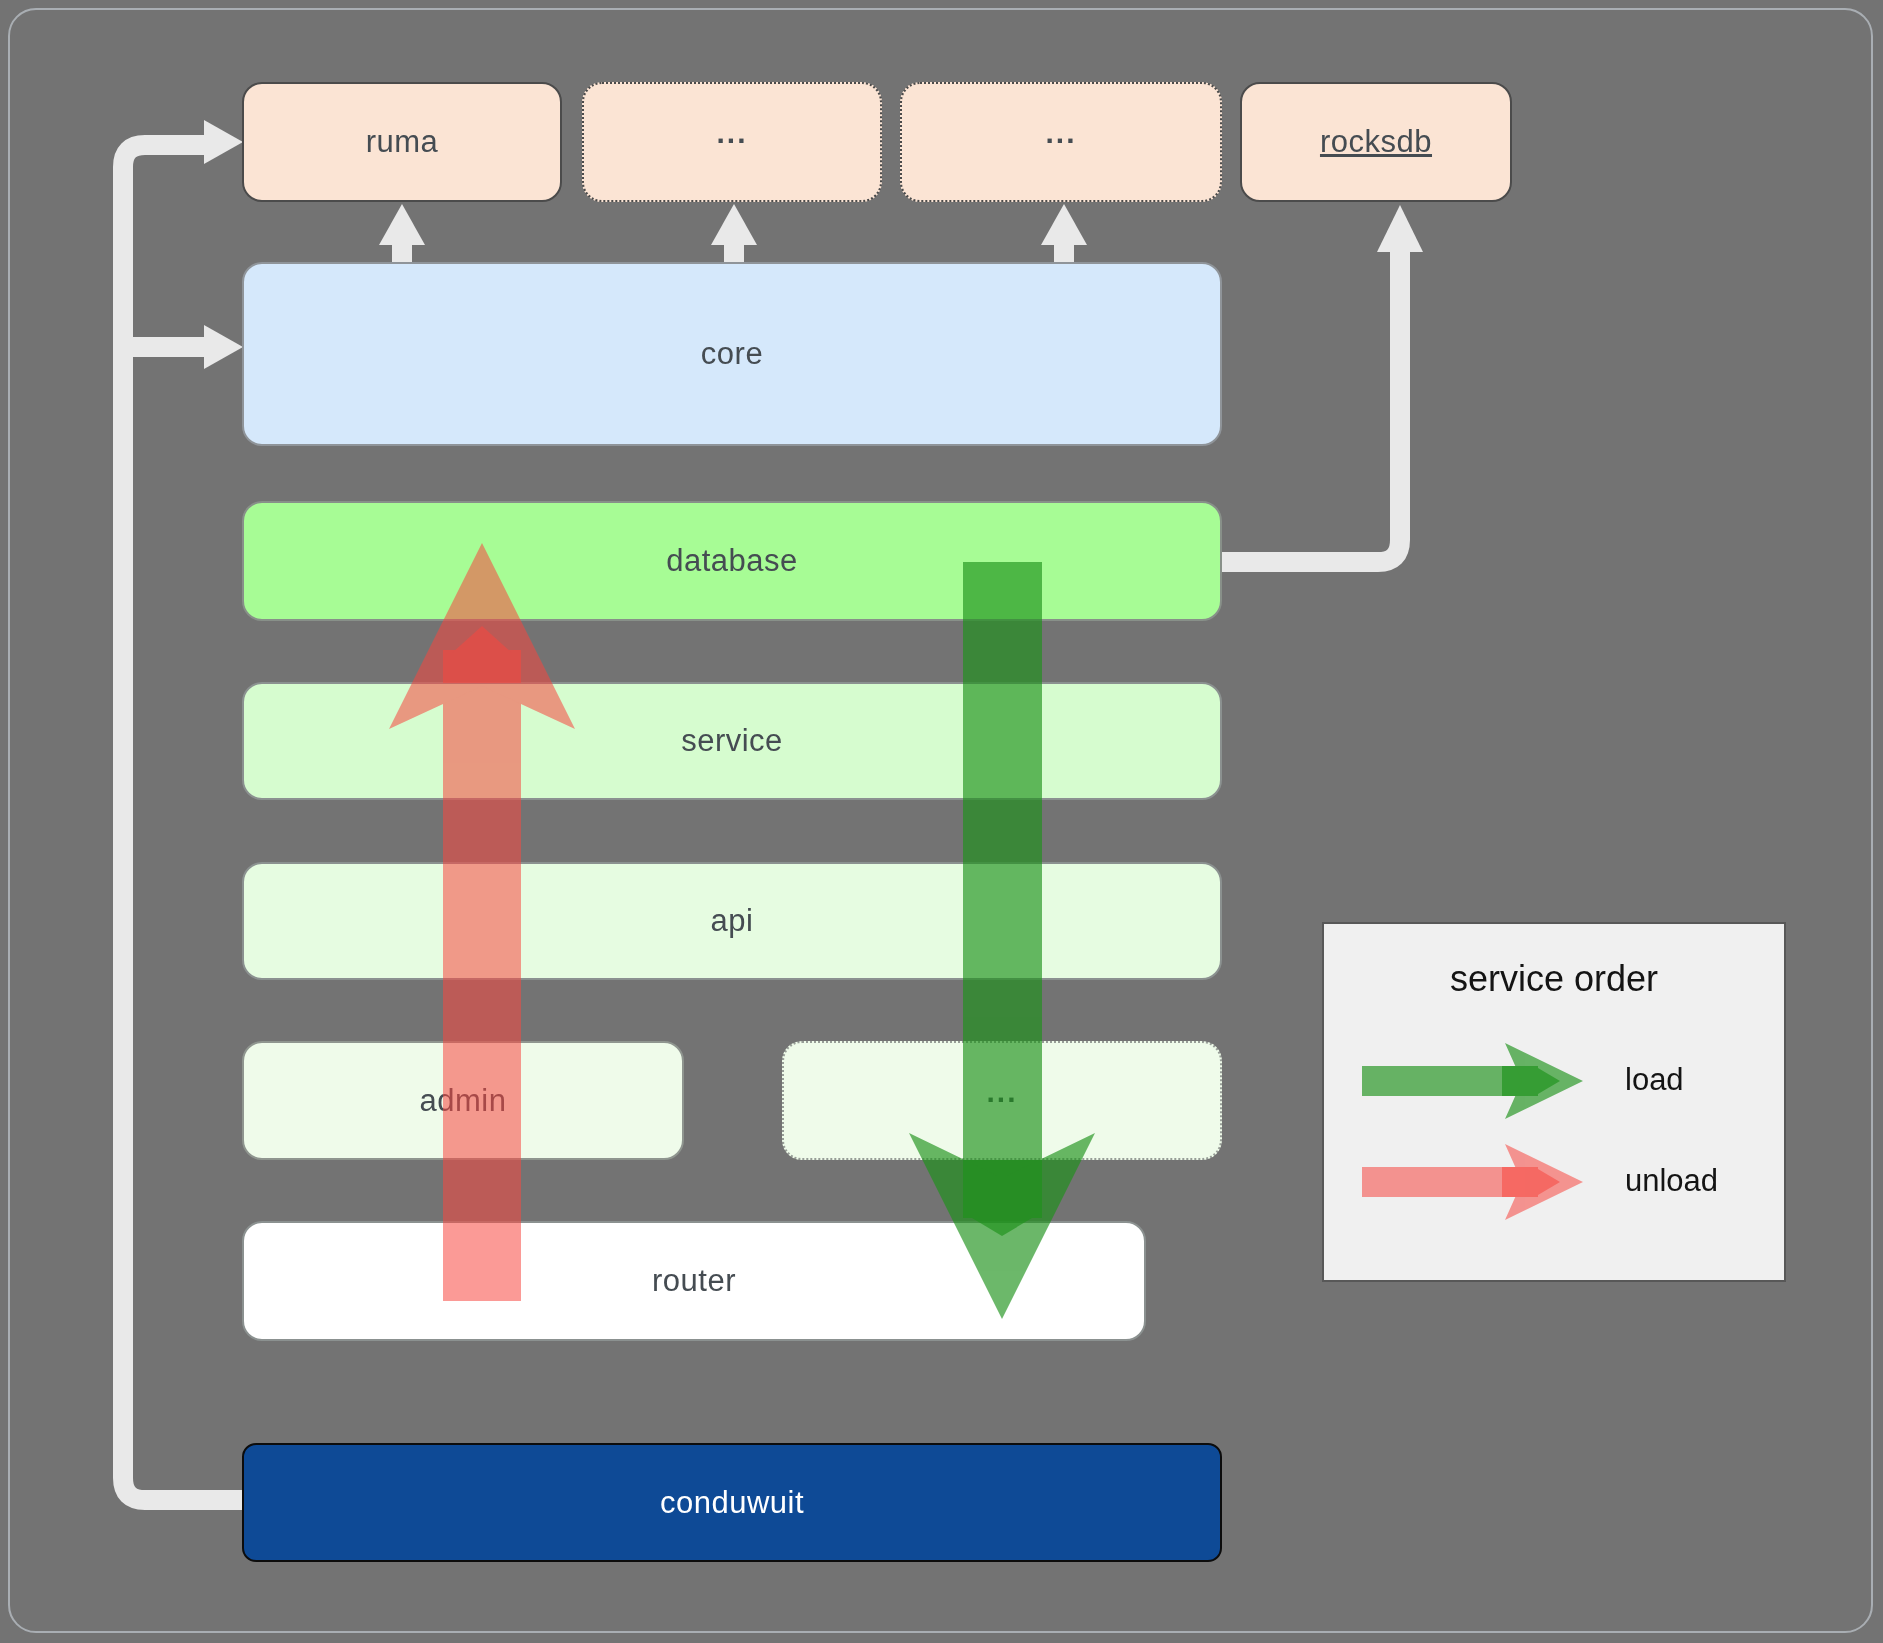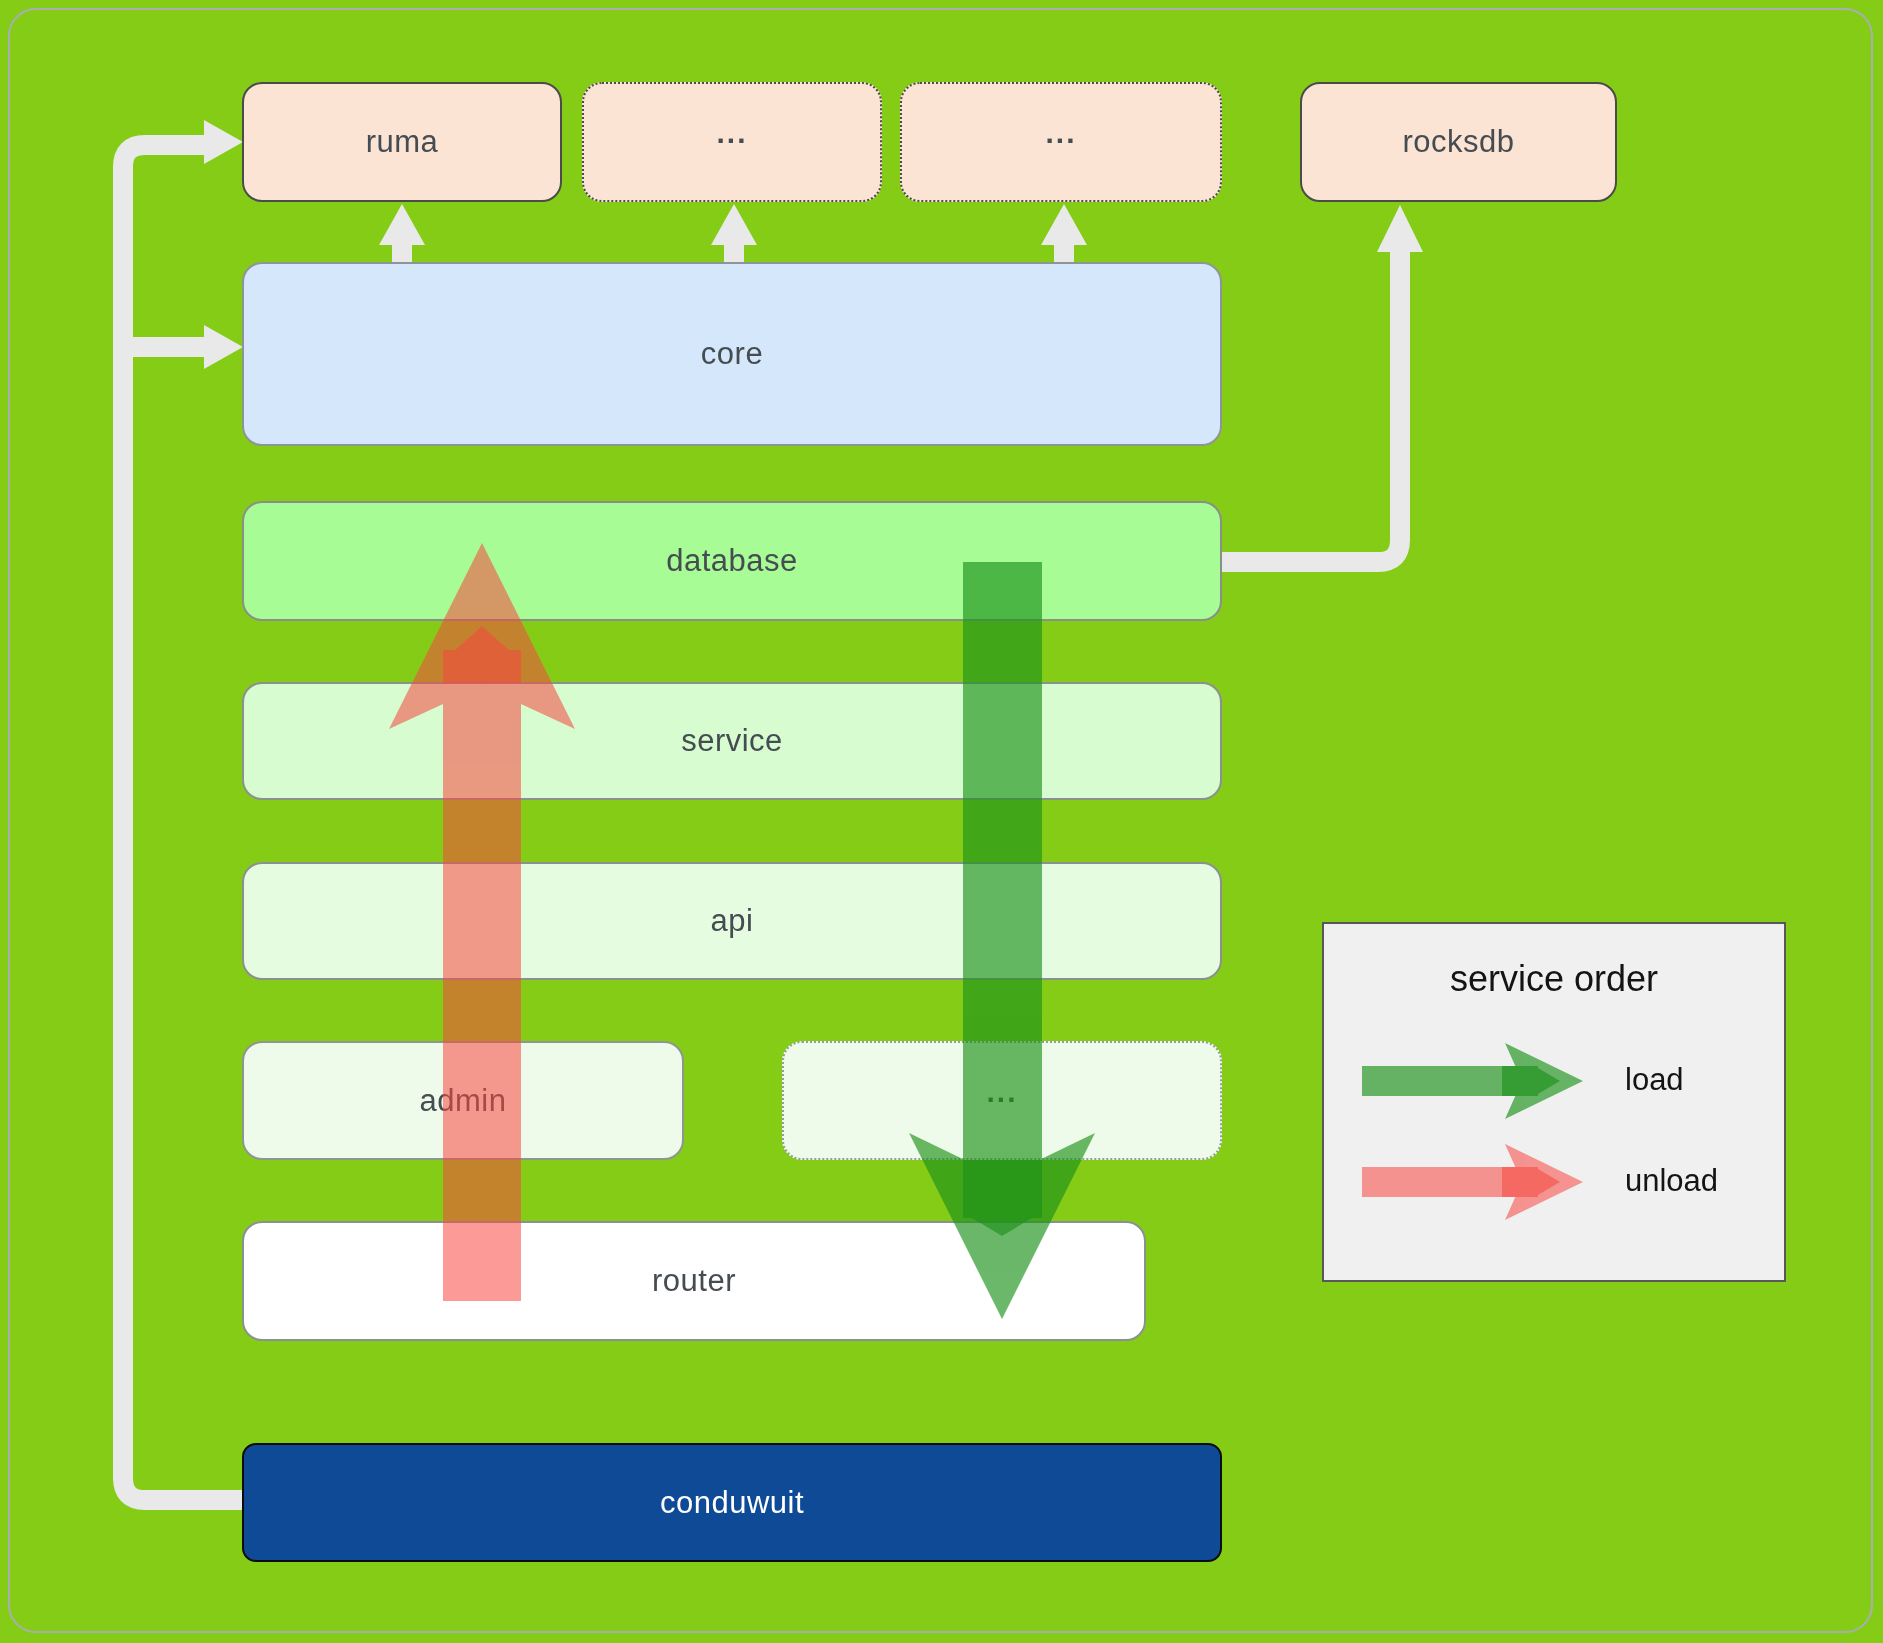--- a/index.html
+++ b/index.html
@@ -1,18 +1,18 @@
 <!DOCTYPE html>
 <html style="--load_arrow: #1d921a; --unload_arrow: #f74740; --connector: #e9e9e9; --node_peach: #fbe4d4; --node_blue: #d5e8fb; --node_green_bright: #a7fc95; --node_green_light: #d6fccf; --node_green_lighter: #e6fce1; --node_green_faint: #effbea; --conduwuit_navy: #0e4a96;"><head>
 <meta charset="utf-8">
 <style>
   html,body{margin:0;padding:0;background:#fff;}
   .canvas{
     position:relative;width:1883px;height:1643px;overflow:hidden;
-    background:#84cc16;font-family:"Liberation Sans",sans-serif;
+    background:#737373;font-family:"Liberation Sans",sans-serif;
     box-sizing:border-box;
   }
   .frame{
     position:absolute;left:8px;top:8px;width:1865px;height:1625px;
     border:2px solid #a9aeb3;border-radius:28px;box-sizing:border-box;
   }
   .layer{position:absolute;left:0;top:0;width:1883px;height:1643px;pointer-events:none;}
   .node{
     position:absolute;display:flex;align-items:center;justify-content:center;
     box-sizing:border-box;border-radius:20px;
@@ -72,21 +72,21 @@
 
   <div class="node peach" style="left:242px;top:82px;width:320px;height:120px;">
     <span>ruma</span>
   </div>
   <div class="node peach dotted dots" style="left:582px;top:82px;width:300px;height:120px;">
     <span>...</span>
   </div>
   <div class="node peach dotted dots" style="left:900px;top:82px;width:322px;height:120px;">
     <span>...</span>
   </div>
-  <div class="node peach" style="left:1300px;top:82px;width:317px;height:120px;">
+  <div class="node peach" style="left:1240px;top:82px;width:272px;height:120px;text-decoration:underline;">
     <span>rocksdb</span>
   </div>
 
   <div class="node blue" style="left:242px;top:262px;width:980px;height:184px;">
     <span>core</span>
   </div>
   <div class="node green-bright" style="left:242px;top:501px;width:980px;height:120px;">
     <span>database</span>
   </div>
   <div class="node green-light" style="left:242px;top:682px;width:980px;height:118px;">

